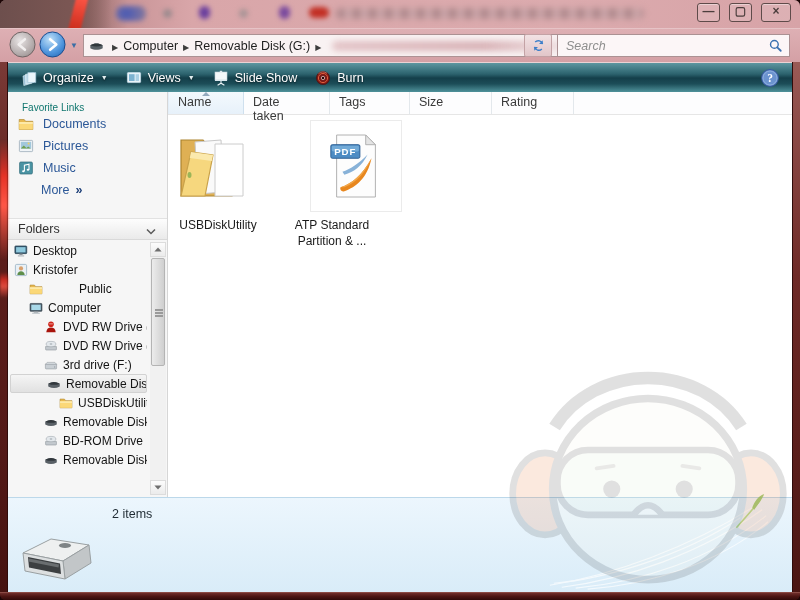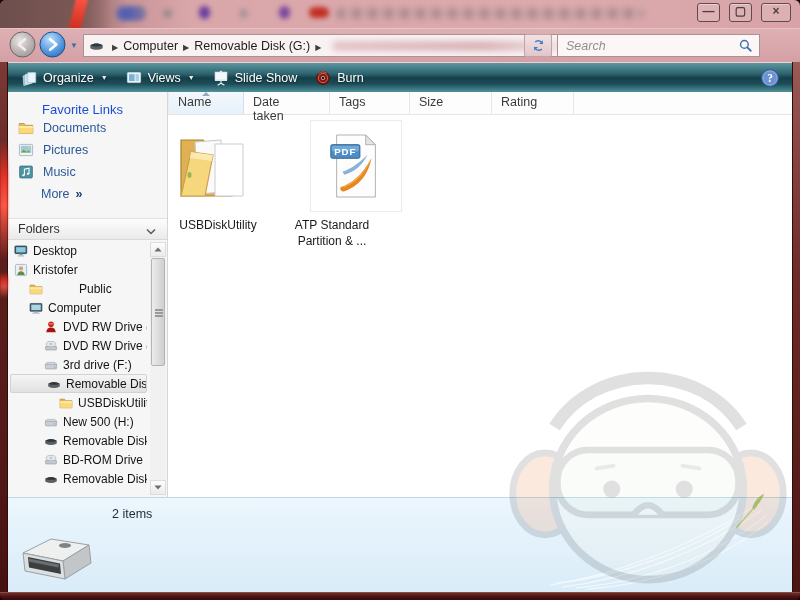--- a/index.html
+++ b/index.html
@@ -38,39 +38,39 @@
     border:1px solid #ab9193;display:flex;align-items:center;font-size:12.5px;color:#1e1e1e;box-sizing:border-box;}
   .breadcrumb .icon{width:15px;height:15px;margin:0 3px 0 5px;flex:0 0 auto;}
   .crumb-sep{font-size:8px;color:#3c3c3c;padding:0 5px;}
   .crumb{cursor:default;white-space:nowrap;}
   .crumb-blur{flex:1;height:10px;margin:0 6px;border-radius:5px;filter:blur(3px);
     background:linear-gradient(90deg,#e3c4c7,#d8b2b6 60%,rgba(216,178,182,0));}
   .bc-dd{font-size:8px;color:#3c3c3c;padding-right:7px;}
   .refresh{position:absolute;left:524px;top:6px;width:28px;height:23px;border:1px solid #c3a2a5;
     background:linear-gradient(#f2e2e4,#e2c6c9);border-radius:2px;display:flex;align-items:center;justify-content:center;box-sizing:border-box;}
   .refresh svg{width:17px;height:17px;}
-  .search{position:absolute;left:557px;top:6px;width:203px;height:23px;background:#fcf6f7;border:1px solid #ab9193;
+  .search{position:absolute;left:557px;top:6px;width:233px;height:23px;background:#fcf6f7;border:1px solid #ab9193;
     display:flex;align-items:center;padding:0 6px;box-sizing:border-box;}
   .search input{flex:1;border:none;outline:none;background:transparent;font-size:12.5px;
     font-family:"Liberation Sans",sans-serif;color:#333;min-width:0;}
   .search input::placeholder{font-style:italic;color:#8e8e8e;}
   .search .icon{width:15px;height:15px;}
   
   .toolbar{position:absolute;left:0;top:62px;width:800px;height:30px;box-sizing:border-box;
     background:linear-gradient(180deg,#5d96a0 0%,#2c636e 38%,#143f4a 52%,#1c4d58 72%,#4f929b 100%);
     border-top:1px solid #ecd2d4;display:flex;align-items:center;padding-left:12px;z-index:2;}
   .tool-item{display:flex;align-items:center;gap:6px;color:#fff;font-size:12.5px;padding:4px 9px;
     text-shadow:0 1px 2px rgba(0,0,0,.55);cursor:default;}
   .tool-item .icon{width:16px;height:16px;}
   .tool-dd{font-size:7px;color:#e2eef0;margin-left:1px;}
   .help-btn{margin-left:auto;margin-right:20px;width:20px;height:20px;}
   
   .bodyarea{position:absolute;left:8px;top:92px;width:784px;height:405px;background:#fff;}
   .sidebar{position:absolute;left:0;top:0;width:160px;height:100%;background:#f6f6f6;border-right:1px solid #d6d6d6;box-sizing:border-box;}
-  .fav-header{padding:10px 0 0 34px;font-size:13px;color:#1d4ed8;}
+  .fav-header{padding:10px 0 0 14px;font-size:10px;color:#0f766e;}
   .fav-list{}
   .fav-row{display:flex;align-items:center;gap:9px;height:22px;padding-left:10px;font-size:12.5px;color:#2b5797;cursor:default;}
   .fav-row .icon{width:16px;height:16px;flex:0 0 auto;}
   .more-row{height:22px;padding-left:33px;font-size:12.5px;color:#2b5797;display:flex;align-items:center;gap:6px;cursor:default;}
   .more-ch{font-weight:bold;color:#1d3f78;}
   .folders-band{position:absolute;left:0;top:126px;width:100%;height:22px;box-sizing:border-box;
     background:linear-gradient(#fdfdfd,#eaeaea);border-top:1px solid #e2e2e2;border-bottom:1px solid #d9d9d9;
     display:flex;align-items:center;padding:0 10px;font-size:12.5px;color:#333;}
   .folders-band .chev{margin-left:auto;width:12px;height:8px;}
   .tree{position:absolute;left:0;top:149px;bottom:0;width:100%;overflow:hidden;}
@@ -360,28 +360,20 @@
           <div class="tree-row" style="padding-left: 51px;">
             <span class="icon "><svg viewBox="0 0 16 16">
                 <path d="M1.2 3.5h5l1.4 1.8h7.2v8.2H1.2z" fill="#e7b84f" stroke="#b28b35" stroke-width=".7"></path>
                 <path d="M1.2 6h13.6v7.5H1.2z" fill="#fbd878"></path>
                 <path d="M1.2 6h13.6v2H1.2z" fill="#fde9a8"></path>
               </svg></span>
             <span>USBDiskUtility</span>
           </div>
           <div class="tree-row" style="padding-left: 36px;">
             <span class="icon "><svg viewBox="0 0 16 16">
-                <path d="M1.6 7.2l2-2.2h8.8l2 2.2z" fill="#e6eaed" stroke="#8a9298" stroke-width=".6"></path>
-                <path d="M1.6 7.2h12.8v4.4a.9.9 0 0 1-.9.9H2.5a.9.9 0 0 1-.9-.9z" fill="#c9cfd4" stroke="#8a9298" stroke-width=".6"></path>
-                <circle cx="12.2" cy="10.2" r=".8" fill="#9aa2a8"></circle>
-              </svg></span>
-            <span>New 500 (H:)</span>
-          </div>
-          <div class="tree-row" style="padding-left: 36px;">
-            <span class="icon "><svg viewBox="0 0 16 16">
                 <path d="M1.4 7.6c4.4-2.4 8.8-2.4 13.2 0v3.2c-4.4 2.4-8.8 2.4-13.2 0z" fill="#596066"></path>
                 <path d="M1.4 7.6c4.4-2.4 8.8-2.4 13.2 0-4.4 1.8-8.8 1.8-13.2 0z" fill="#31373c"></path>
               </svg></span>
             <span>Removable Disk (J:</span>
           </div>
           <div class="tree-row" style="padding-left: 36px;">
             <span class="icon "><svg viewBox="0 0 16 16">
                 <path d="M1.8 8.6h12.4v3.2a.8.8 0 0 1-.8.8H2.6a.8.8 0 0 1-.8-.8z" fill="#c3c9ce" stroke="#868e94" stroke-width=".6"></path>
                 <ellipse cx="8" cy="5.8" rx="5.6" ry="3.1" fill="#e3e8ec" stroke="#9aa2a8" stroke-width=".6"></ellipse>
                 <ellipse cx="8" cy="5.8" rx="1.6" ry=".9" fill="#aab2b8"></ellipse>

